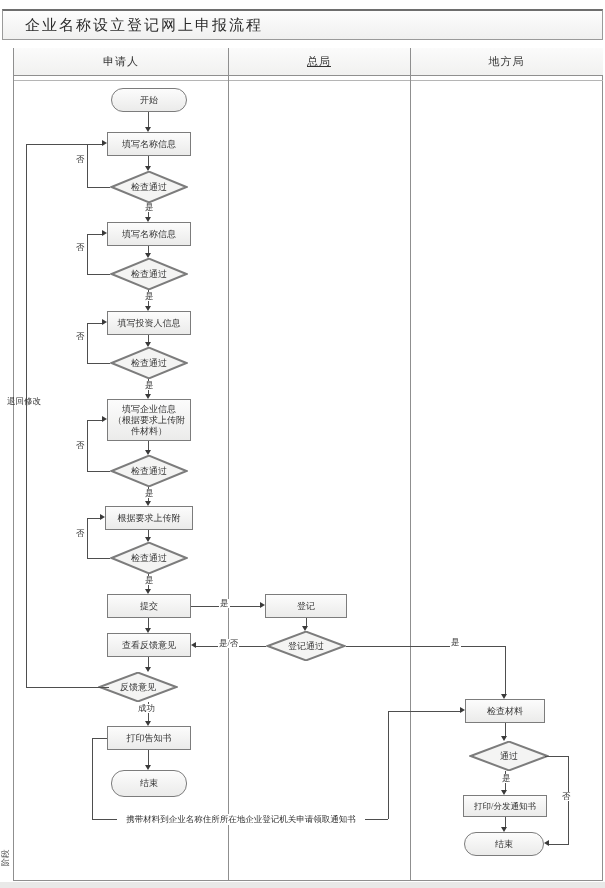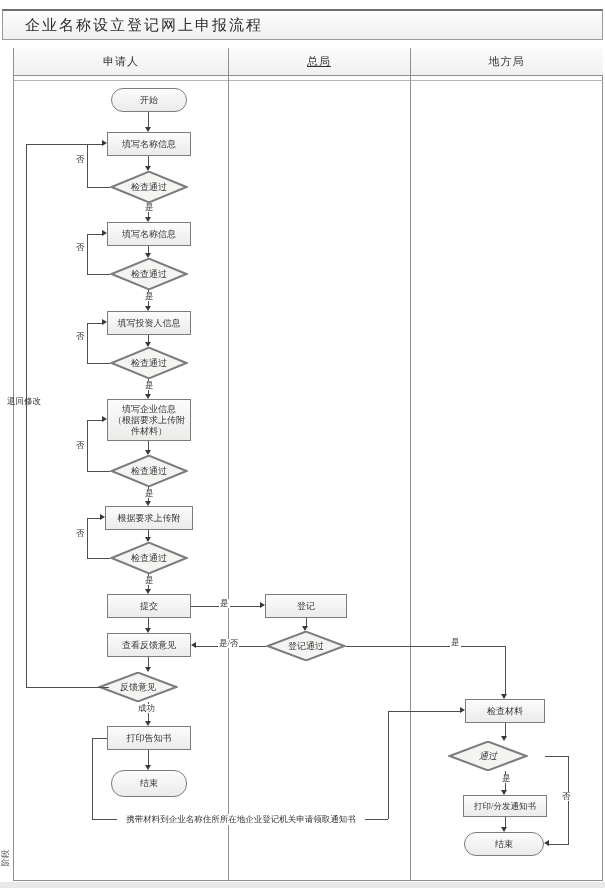--- a/index.html
+++ b/index.html
@@ -175,21 +175,21 @@
 <div class="abs diamond" style="left:266px;top:631px;width:80px;height:30px;">
   <svg viewBox="0 0 100 100" preserveAspectRatio="none">
       <polygon points="50,2 98,50 50,98 2,50" fill="#f4f4f3" stroke="#7c7c7c" stroke-width="2" vector-effect="non-scaling-stroke"></polygon>
     </svg>
   <span class="dlabel">登记通过</span>
 </div>
 
 <div class="abs node" style="left:465px;top:699px;width:80px;height:24px;">
     <span>检查材料</span>
   </div>
-<div class="abs diamond" style="left:448px;top:741px;width:80px;height:30px;font-style:italic;">
+<div class="abs diamond" style="left:469px;top:741px;width:80px;height:30px;">
   <svg viewBox="0 0 100 100" preserveAspectRatio="none">
       <polygon points="50,2 98,50 50,98 2,50" fill="#f4f4f3" stroke="#7c7c7c" stroke-width="2" vector-effect="non-scaling-stroke"></polygon>
     </svg>
   <span class="dlabel">通过</span>
 </div>
 <div class="abs node" style="left:463px;top:795px;width:84px;height:22px;font-size:8.5px;">
     <span>打印/分发通知书</span>
   </div>
 <div class="abs node pill" style="left:464px;top:832px;width:80px;height:24px;">
     <span>结束</span>

